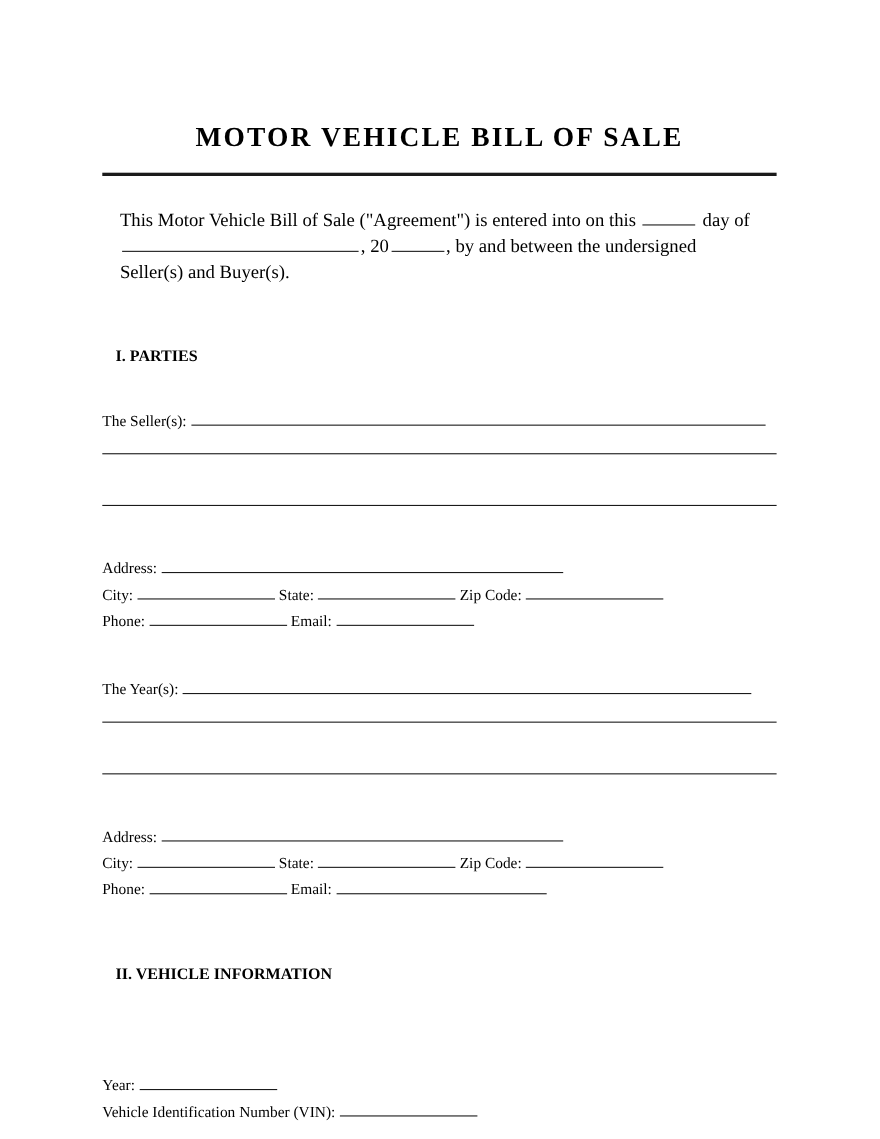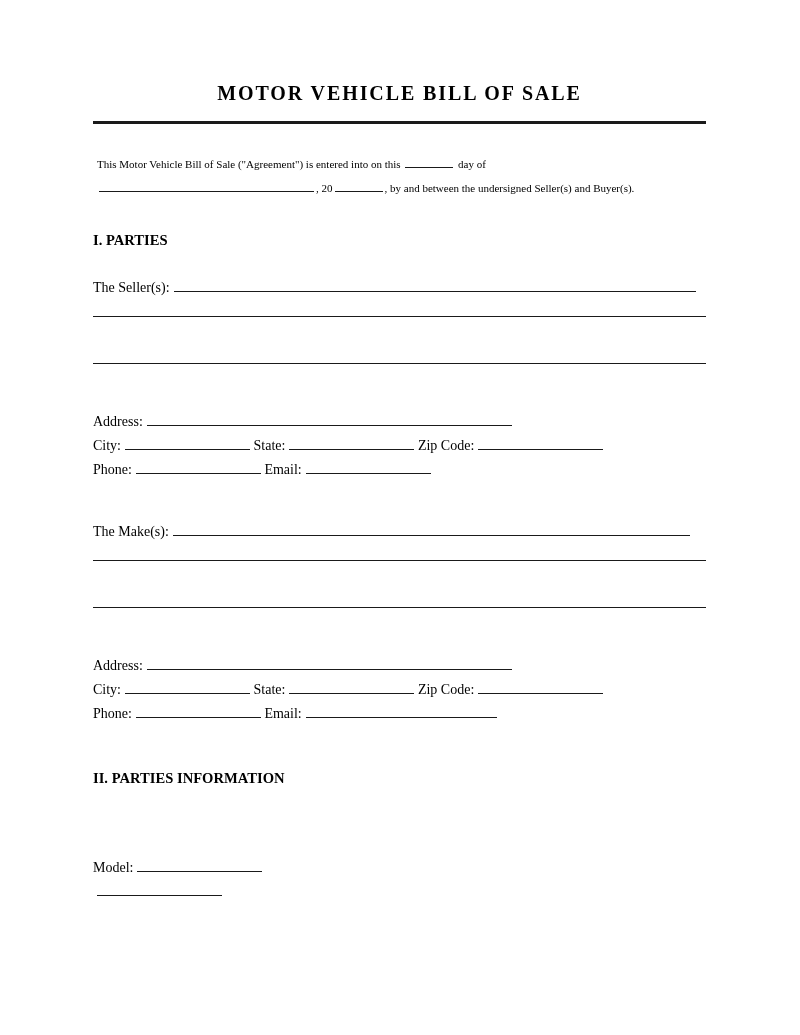--- a/index.html
+++ b/index.html
@@ -25,53 +25,53 @@
   .content {
     position: absolute;
     left: 93px;
     top: 0;
     width: 613px;
   }
 
   
   .doc-title {
     margin: 0;
-    padding-top: 82px;
+    padding-top: 112px;
     text-align: center;
-    font-size: 20px;
+    font-size: 25px;
     font-weight: bold;
     letter-spacing: 1.9px;
     font-family: "Liberation Serif", "DejaVu Serif", serif;
     line-height: 1.1;
   }
   .title-rule {
     margin-top: 17px;
     height: 3px;
     background: #1a1a1a;
     width: 100%;
   }
 
   
   .para {
-    font-size: 11px;
+    font-size: 17px;
     line-height: 24px;
-    margin: 4px;
+    margin: 16px;
   }
   .intro {
     margin-top: 28px;
   }
   .intro-line-2 {
     margin-top: 0px;
   }
 
   
   .section-heading {
     font-size: 14.6px;
     font-weight: bold;
-    margin: 0;
+    margin: 12px;
     line-height: 20px;
   }
 
   
   .blank {
     display: inline-block;
     vertical-align: baseline;
     border-bottom: 1.6px solid #1a1a1a;
     height: 0.72em;
     margin: 0 2px;
@@ -159,21 +159,21 @@
     <div class="field-row">
       <span>Phone:</span><span class="rule-inline blank-sm"></span>
       <span>Email:</span><span class="rule-inline blank-sm"></span>
     </div>
 
     <div class="spacer-26"></div>
     <div class="spacer-12"></div>
 
     <div class="party-block">
       <div class="field-row">
-        <span>The Make(s):</span><span class="rule-inline" style="width:517px;"></span>
+        <span>The Year(s):</span><span class="rule-inline" style="width:517px;"></span>
       </div>
       <div class="spacer-16"></div>
       <div class="rule-full"></div>
       <div class="spacer-26"></div>
       <div class="spacer-20"></div>
       <div class="rule-full"></div>
     </div>
 
     <div class="spacer-26"></div>
     <div class="spacer-20"></div>
@@ -187,30 +187,30 @@
       <span>Zip Code:</span><span class="rule-inline blank-sm"></span>
     </div>
     <div class="field-row">
       <span>Phone:</span><span class="rule-inline blank-sm"></span>
       <span>Email:</span><span class="rule-inline" style="width:191px;"></span>
     </div>
 
     <div class="spacer-26"></div>
     <div class="spacer-16"></div>
 
-    <h2 class="section-heading">II. PARTIES INFORMATION</h2>
+    <h2 class="section-heading">II. VEHICLE INFORMATION</h2>
 
     <div class="spacer-26"></div>
     <div class="spacer-8"></div>
 
 
     <div class="spacer-26"></div>
     <div class="spacer-8"></div>
 
     <div class="field-row">
-      <span>Model:</span><span class="rule-inline blank-sm"></span>
-    </div>
-    <div class="field-row">
-      <span class="rule-inline blank-sm"></span>
+      <span>Year:</span><span class="rule-inline blank-sm"></span>
+    </div>
+    <div class="field-row">
+      <span>Vehicle Identification Number (VIN):</span><span class="rule-inline blank-sm"></span>
     </div>
 
   </div>
 </div>
 
 </body></html>

